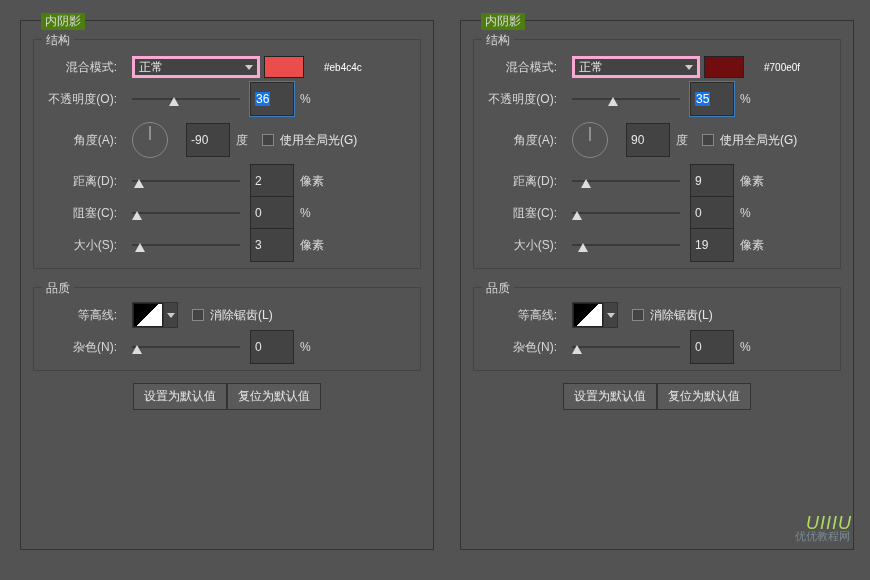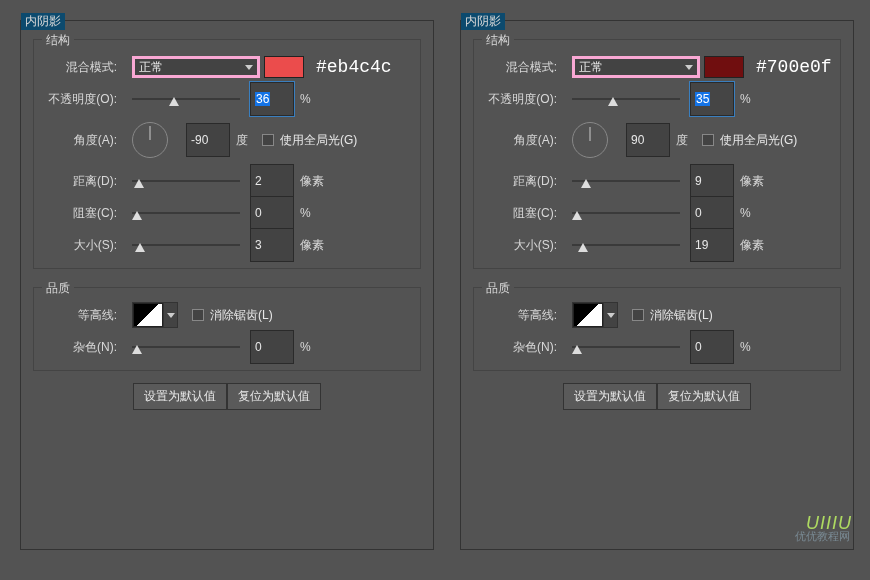--- a/index.html
+++ b/index.html
@@ -1,28 +1,28 @@
 <!DOCTYPE html>
 <html><head>
 <meta charset="utf-8">
 <style>
 *{box-sizing:border-box;margin:0;padding:0;font-family:"Microsoft YaHei",Arial,sans-serif}
 body{background:#535353;width:870px;height:580px;color:#e8e8e8;font-size:12px;overflow:hidden}
 .panel{position:absolute;border:1px solid #333}
 .panel-left{left:20px;top:20px;width:414px;height:530px}
 .panel-right{left:460px;top:20px;width:394px;height:530px}
-.panel-title{position:absolute;top:-8px;left:0;background:#0c4a6e;padding:0 4px;color:#d8d8d8}
+.panel-title{position:absolute;top:-8px;left:20px;background:#4d7c0f;padding:0 4px;color:#d8d8d8}
 .group{position:relative;border:1px solid #444;margin:18px 12px 6px 12px;padding:10px 8px 6px 8px}
 .group-title{position:absolute;top:-8px;left:8px;background:#535353;padding:0 4px;color:#d8d8d8}
 .row{display:flex;align-items:center;height:30px;margin:2px 0}
 .label{width:90px;text-align:right;padding-right:15px;color:#d8d8d8}
 .select{background:#434343;border:3px solid #f9a8d4;color:#e8e8e8;height:22px;width:128px;padding:0 4px;display:flex;align-items:center;justify-content:space-between}
 .chev{width:0;height:0;border-left:4px solid transparent;border-right:4px solid transparent;border-top:5px solid #ccc}
 .swatch{width:40px;height:22px;border:1px solid #222;margin-left:4px}
-.hex{margin-left:12px;color:#fff;font-family:Liberation Mono, monospace;font-size:18px}
+.hex{margin-left:20px;color:#fff;font-family:Liberation Sans, sans-serif;font-size:10px}
 .slider{position:relative;width:108px;height:20px;display:flex;align-items:center}
 .track{position:absolute;left:0;right:0;height:2px;background:#3a3a3a;top:50%;transform:translateY(-50%)}
 .thumb{position:absolute;width:0;height:0;border-left:5px solid transparent;border-right:5px solid transparent;border-bottom:9px solid #ddd;top:8px}
 .numbox{width:44px;height:20px;background:#434343;border:1px solid #2a2a2a;color:#e8e8e8;text-align:left;padding:16px 4px;margin-left:10px;display:flex;align-items:center}
 .numbox.sel{background:#454545;outline:1px solid #3a7fbf;color:#fff}
 .numbox.sel span{background:#1473e6;color:#fff;padding:0 1px}
 .unit{margin-left:6px;color:#d8d8d8}
 .angle-row{height:48px}
 .dial{width:36px;height:36px;border:1px solid #888;border-radius:50%;position:relative;margin-right:8px}
 .needle{position:absolute;left:50%;top:50%;width:1px;height:14px;background:#ccc;transform-origin:top center}

